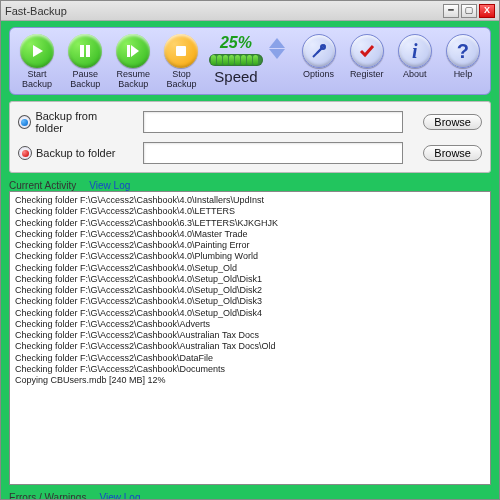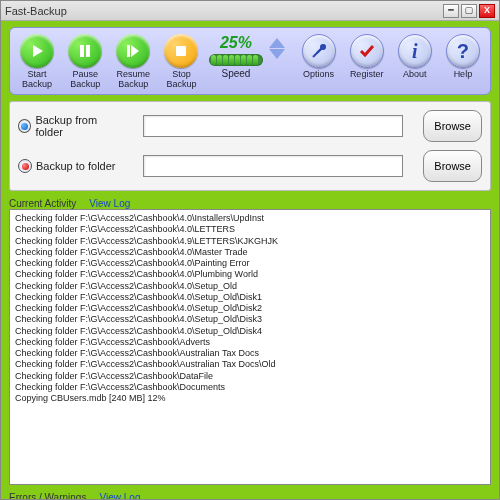--- a/index.html
+++ b/index.html
@@ -1,17 +1,17 @@
 <!DOCTYPE html>
 <html><head>
 <meta charset="utf-8">
 <style>
   * { box-sizing: border-box; margin: 0; padding: 0; }
   body { font-family: Arial, sans-serif; font-size: 11px; background: #fff; }
-  .window { width: 500px; height: 500px; border: 1px solid #888; display: flex; flex-direction: column; background: #84cc16; }
+  .window { width: 500px; height: 500px; border: 1px solid #888; display: flex; flex-direction: column; background: #22c55e; }
   .titlebar { height: 20px; background: linear-gradient(#e8e8e8,#d4d4d4); border-bottom: 1px solid #aaa; display: flex; align-items: center; padding: 0 4px; font-size: 11px; color: #333; }
   .titlebar .title { flex: 1; }
   .winbtn { width: 16px; height: 14px; margin-left: 2px; border: 1px solid #888; background: linear-gradient(#fefefe,#dcdcdc); display: flex; align-items: center; justify-content: center; font-size: 9px; line-height: 1; cursor: pointer; }
   .winbtn.close { background: linear-gradient(#f66,#d11); color: #fff; border-color: #a00; font-weight: bold; }
   .content { flex: 1; padding: 6px 8px 8px 8px; overflow: hidden; display: flex; flex-direction: column; gap: 6px; }
   .toolbar { background: linear-gradient(#d8dcff,#babff3); border: 1px solid #8890d8; border-radius: 6px; padding: 6px 6px 4px 6px; display: flex; align-items: flex-start; gap: 6px; }
   .tbtn { display: flex; flex-direction: column; align-items: center; width: 46px; font-size: 9px; color: #223; text-align: center; line-height: 1.1; cursor: pointer; }
   .tbtn .circ { width: 34px; height: 34px; border-radius: 50%; display: flex; align-items: center; justify-content: center; margin-bottom: 2px; box-shadow: inset 0 2px 3px rgba(255,255,255,.7), inset 0 -2px 3px rgba(0,0,0,.2), 0 1px 1px rgba(0,0,0,.3); }
   .circ.green { background: radial-gradient(circle at 30% 30%, #8af05a, #2bb41a); }
   .circ.orange { background: radial-gradient(circle at 30% 30%, #ffd36b, #f7a400); }
@@ -27,21 +27,21 @@
   .tri.down { border-top:10px solid #8aa2e8; }
   .spacer { flex:1; }
   .folders { border:1px solid #bbb; border-radius:3px; padding:8px 8px; background:#f4f4f4; display:flex; flex-direction:column; gap:8px; }
   .frow { display:flex; align-items:center; gap:20px; }
   .radio { width:14px; height:14px; border-radius:50%; border:1px solid #555; background:radial-gradient(#fff,#dde); display:inline-flex; align-items:center; justify-content:center; margin-right:4px; }
   .radio.sel::after { content:""; width:7px; height:7px; border-radius:50%; }
   .radio.blue.sel::after { background: radial-gradient(circle at 30% 30%, #6bf, #06c); }
   .radio.red.sel::after { background: radial-gradient(circle at 30% 30%, #f88, #c00); }
   .flabel { width:105px; font-size:11px; color:#222; display:flex; align-items:center; }
   .tfield { flex:1; height:22px; border:1px solid #888; background:#fff; box-shadow: inset 1px 1px 2px rgba(0,0,0,.1); padding:0 4px; font-size:11px; }
-  .btn { height:32px; padding:0 10px; border:1px solid #888; border-radius:9px; background:linear-gradient(#fefefe,#e2e2e2); font-size:11px; cursor:pointer; }
+  .btn { height:16px; padding:0 10px; border:1px solid #888; border-radius:9px; background:linear-gradient(#fefefe,#e2e2e2); font-size:11px; cursor:pointer; }
   .section-label { font-size:10px; color:#333; }
   .link { color:#1846c8; cursor:pointer; margin-left:10px; font-size:10px; }
   .logbox { border:1px solid #888; background:#fff; font-size:9px; color:#222; padding:3px 5px; overflow:hidden; line-height:1.25; font-family: Arial, sans-serif; }
   .logbox.big { flex:1; min-height:165px; }
   .logwrap { display:flex; flex-direction:column; gap:0; flex:1; min-height:0; }
   svg { display:block; }
 </style>
 </head>
 <body>
 
@@ -96,21 +96,21 @@
         <div class="pill">
           <div class="seg" style="left:2px"></div>
             <div class="seg" style="left:8px"></div>
             <div class="seg" style="left:14px"></div>
             <div class="seg" style="left:20px"></div>
             <div class="seg" style="left:26px"></div>
             <div class="seg" style="left:32px"></div>
             <div class="seg" style="left:38px"></div>
             <div class="seg" style="left:44px"></div>
         </div>
-        <div class="tlabel" style="font-size:10px;color:#223;">Speed</div>
+        <div class="tlabel" style="font-size:15px;color:#223;">Speed</div>
       </div>
       <div class="arrows">
         <div class="tri up"></div>
         <div class="tri down"></div>
       </div>
 
       <div class="spacer"></div>
 
       <div class="tbtn">
         <div class="circ blue">
@@ -166,21 +166,21 @@
     </div>
 
     <div class="logwrap">
       <div>
         <span class="section-label">Current Activity</span>
         <span class="link">View Log</span>
       </div>
       <div class="logbox big" id="activity-log">
           <div>Checking folder F:\G\Access2\Cashbook\4.0\Installers\UpdInst</div>
           <div>Checking folder F:\G\Access2\Cashbook\4.0\LETTERS</div>
-          <div>Checking folder F:\G\Access2\Cashbook\4.9\LETTERS\KJKGHJK</div>
+          <div>Checking folder F:\G\Access2\Cashbook\6.3\LETTERS\KJKGHJK</div>
           <div>Checking folder F:\G\Access2\Cashbook\4.0\Master Trade</div>
           <div>Checking folder F:\G\Access2\Cashbook\4.0\Painting Error</div>
           <div>Checking folder F:\G\Access2\Cashbook\4.0\Plumbing World</div>
           <div>Checking folder F:\G\Access2\Cashbook\4.0\Setup_Old</div>
           <div>Checking folder F:\G\Access2\Cashbook\4.0\Setup_Old\Disk1</div>
           <div>Checking folder F:\G\Access2\Cashbook\4.0\Setup_Old\Disk2</div>
           <div>Checking folder F:\G\Access2\Cashbook\4.0\Setup_Old\Disk3</div>
           <div>Checking folder F:\G\Access2\Cashbook\4.0\Setup_Old\Disk4</div>
           <div>Checking folder F:\G\Access2\Cashbook\Adverts</div>
           <div>Checking folder F:\G\Access2\Cashbook\Australian Tax Docs</div>

